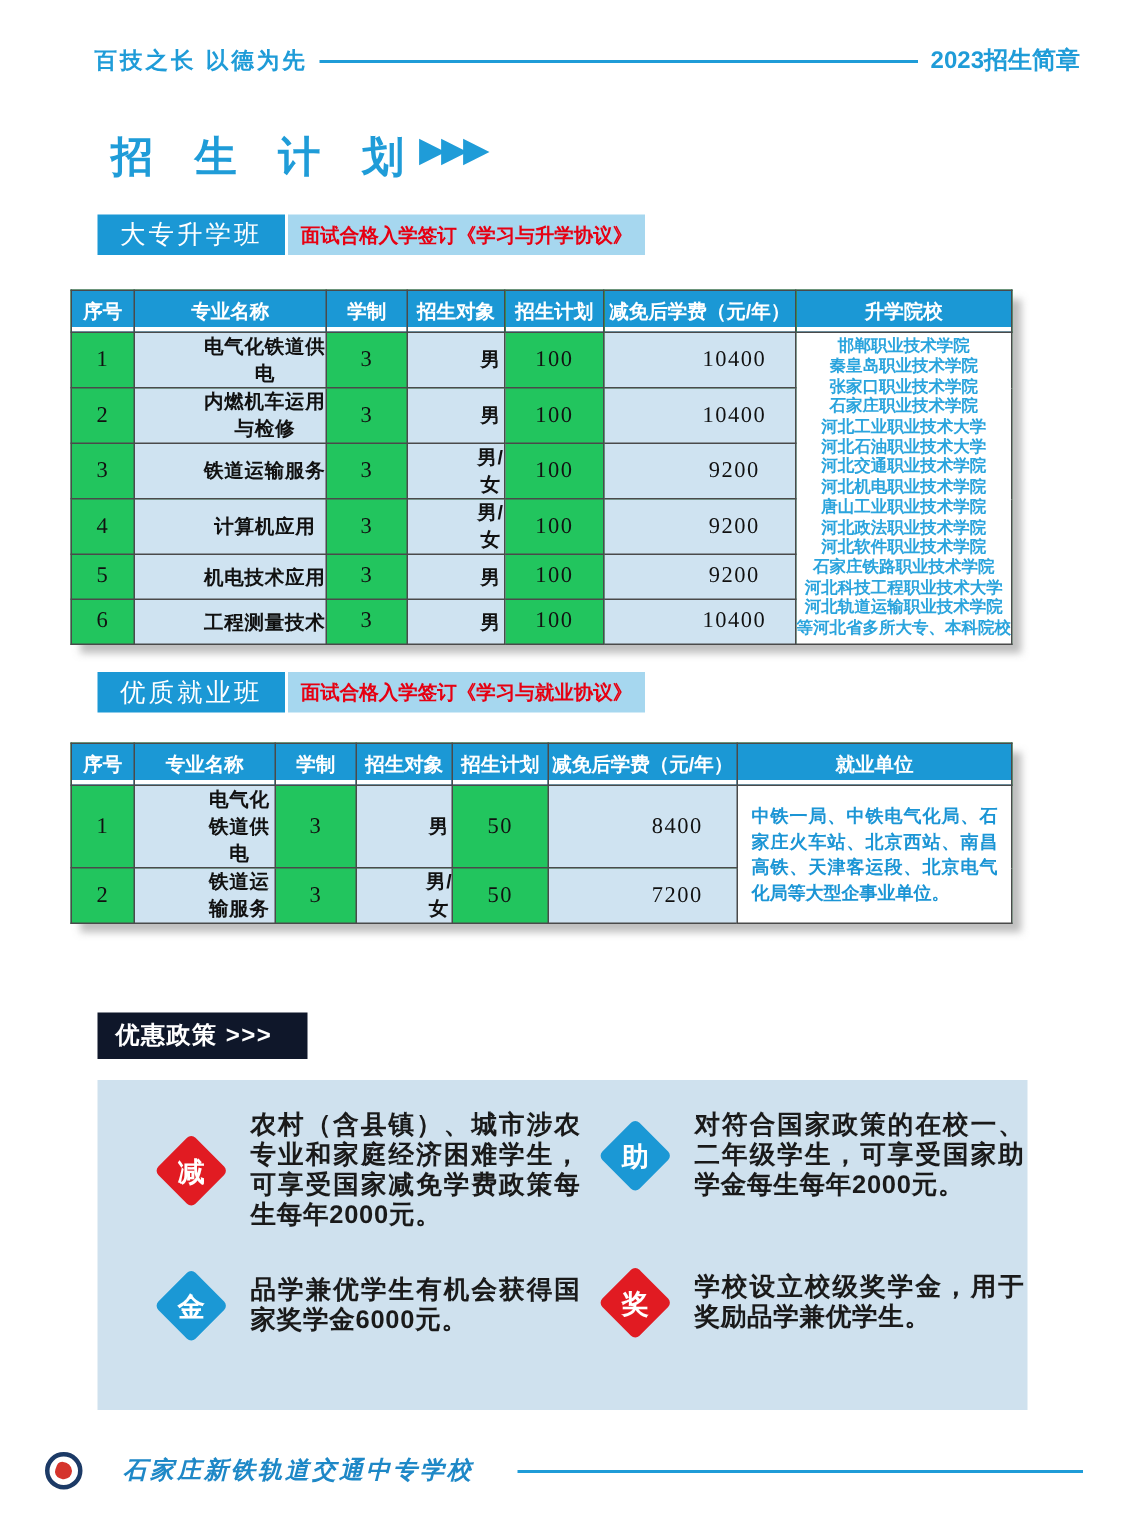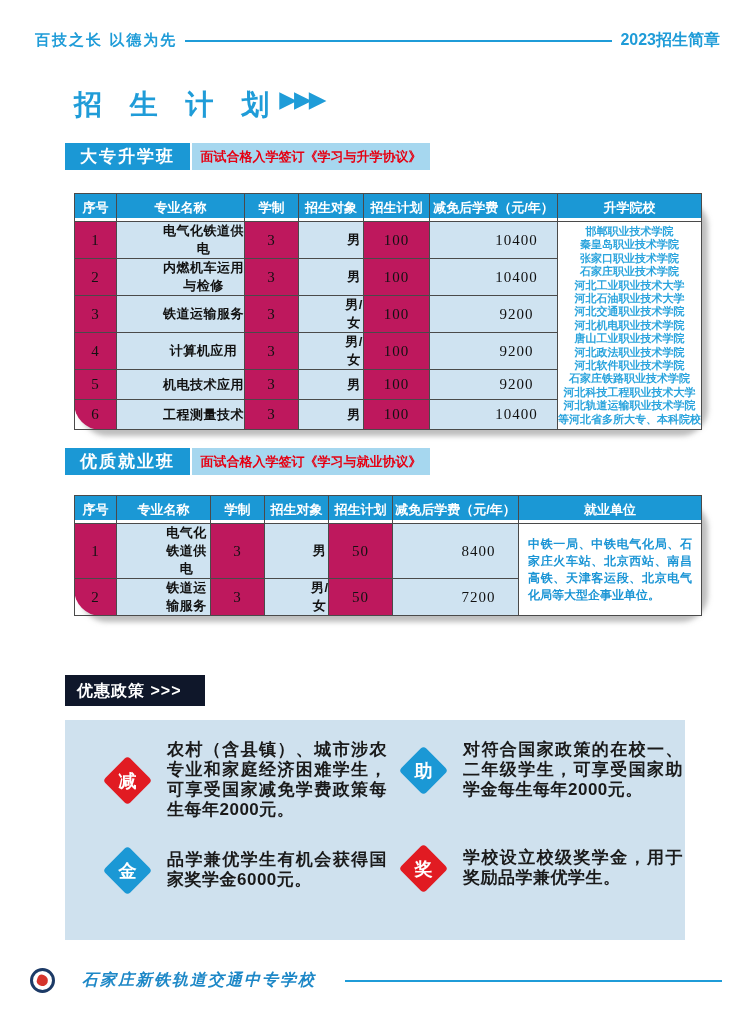--- a/index.html
+++ b/index.html
@@ -1,40 +1,40 @@
 <!DOCTYPE html>
 <html><head>
 <meta charset="utf-8">
 <style>
   html,body{margin:0;padding:0;background:#fff;}
   .page{position:relative;width:750px;height:1017px;background:#fff;overflow:hidden;
         font-family:"Liberation Sans","DejaVu Sans",sans-serif;}
 
   
   .topbar{position:absolute;left:35px;right:30px;top:30px;display:flex;align-items:center;}
-  .slogan{color:#1f9cd8;font-weight:bold;font-size:15px;letter-spacing:2px;white-space:nowrap;}
+  .slogan{color:#1f9cd8;font-weight:bold;font-size:15px;letter-spacing:2px;white-space:nowrap;margin-left:28px;}
   .topline{flex:1;height:2px;background:#1f9cd8;margin:0 8px;}
   .edition{color:#1f9cd8;font-weight:bold;font-size:16px;white-space:nowrap;}
 
   
   .pagetitle{position:absolute;left:74px;top:86px;display:flex;color:#1f9cd8;}
   .pagetitle .t{font-size:28px;font-weight:bold;letter-spacing:10px;}
   .pagetitle .arrows{font-size:23px;letter-spacing:-3px;margin-left:0px;}
 
   
   .secbar{position:absolute;left:65px;display:flex;height:27px;}
   .secbar.s1{top:143px;} .secbar.s2{top:448px;}
-  .seclabel{width:125px;background:#1b98d5;color:#fff;font-weight:bold;font-size:17px;
+  .seclabel{width:125px;background:#1b98d5;color:#fff;font-weight:normal;font-size:17px;
             display:flex;align-items:center;justify-content:center;letter-spacing:2px;}
   .secnote{width:238px;background:#a6d7ef;color:#e60012;font-weight:bold;font-size:13px;
            display:flex;align-items:center;justify-content:center;margin-left:2px;white-space:nowrap;}
 
   
-  .dtable{position:absolute;left:74px;width:627px;border-collapse:collapse;table-layout:fixed;
-          background:#be185d;box-shadow:6px 6px 5px rgba(125,125,125,.5);border-radius:27px;}
+  .dtable{position:absolute;left:47px;width:627px;border-collapse:collapse;table-layout:fixed;
+          background:#22c55e;box-shadow:6px 6px 5px rgba(125,125,125,.5);}
   .dtable.t1{top:193px;} .dtable.t2{top:495px;}
   .dtable th{background:#1b98d5;color:#fff;font-size:13px;font-weight:bold;height:27px;
              border:1px solid #4a4a4a;box-shadow:inset 0 -3px 0 #fff;padding:0;white-space:nowrap;overflow:hidden;}
   .dtable td{border:1px solid #4a4a4a;text-align:center;padding:0;}
   .dtable.t1 tbody tr{height:30px;} .dtable.t2 tbody tr{height:33px;}
   td.lite{background:#cfe3f1;padding-left:46px;}
   td.num{font-family:"Liberation Serif","DejaVu Serif",serif;font-size:15px;color:#111;letter-spacing:1px;}
   td.cn{font-weight:bold;font-size:13px;color:#111;letter-spacing:.5px;}
   td.colleges{background:#fff;vertical-align:middle;padding:3px 0;}
   td.colleges div{font-size:11px;line-height:13.4px;font-weight:bold;color:#2aa4dd;white-space:nowrap;}

